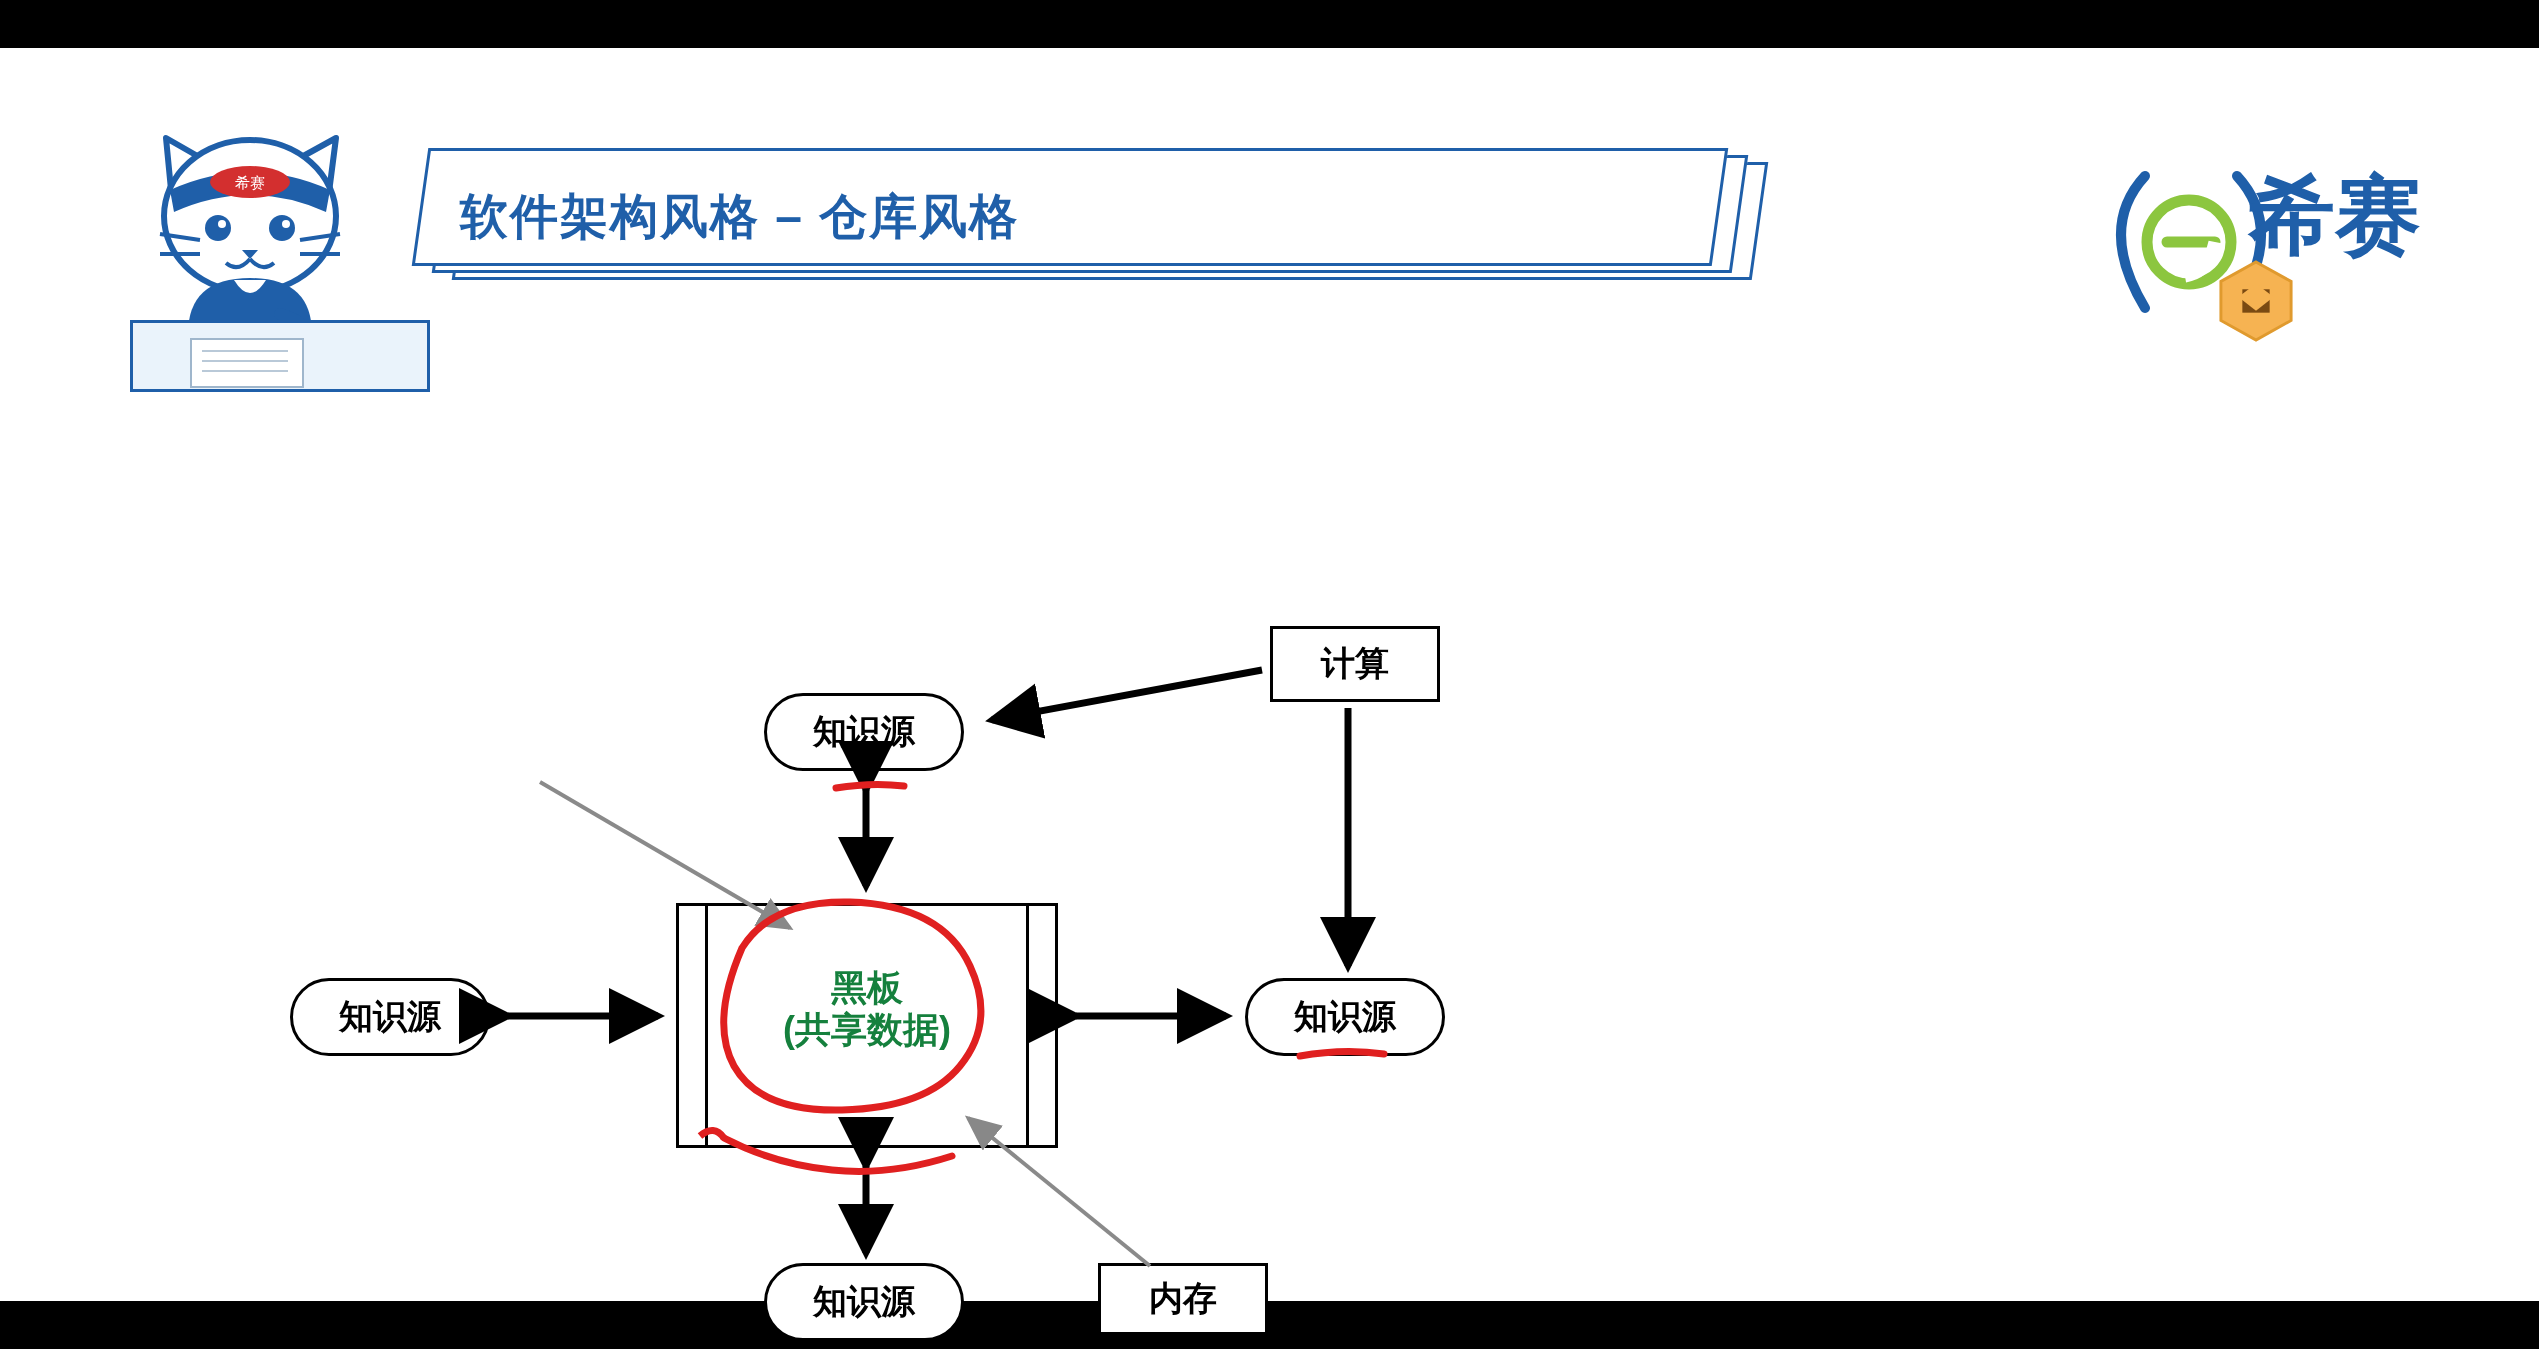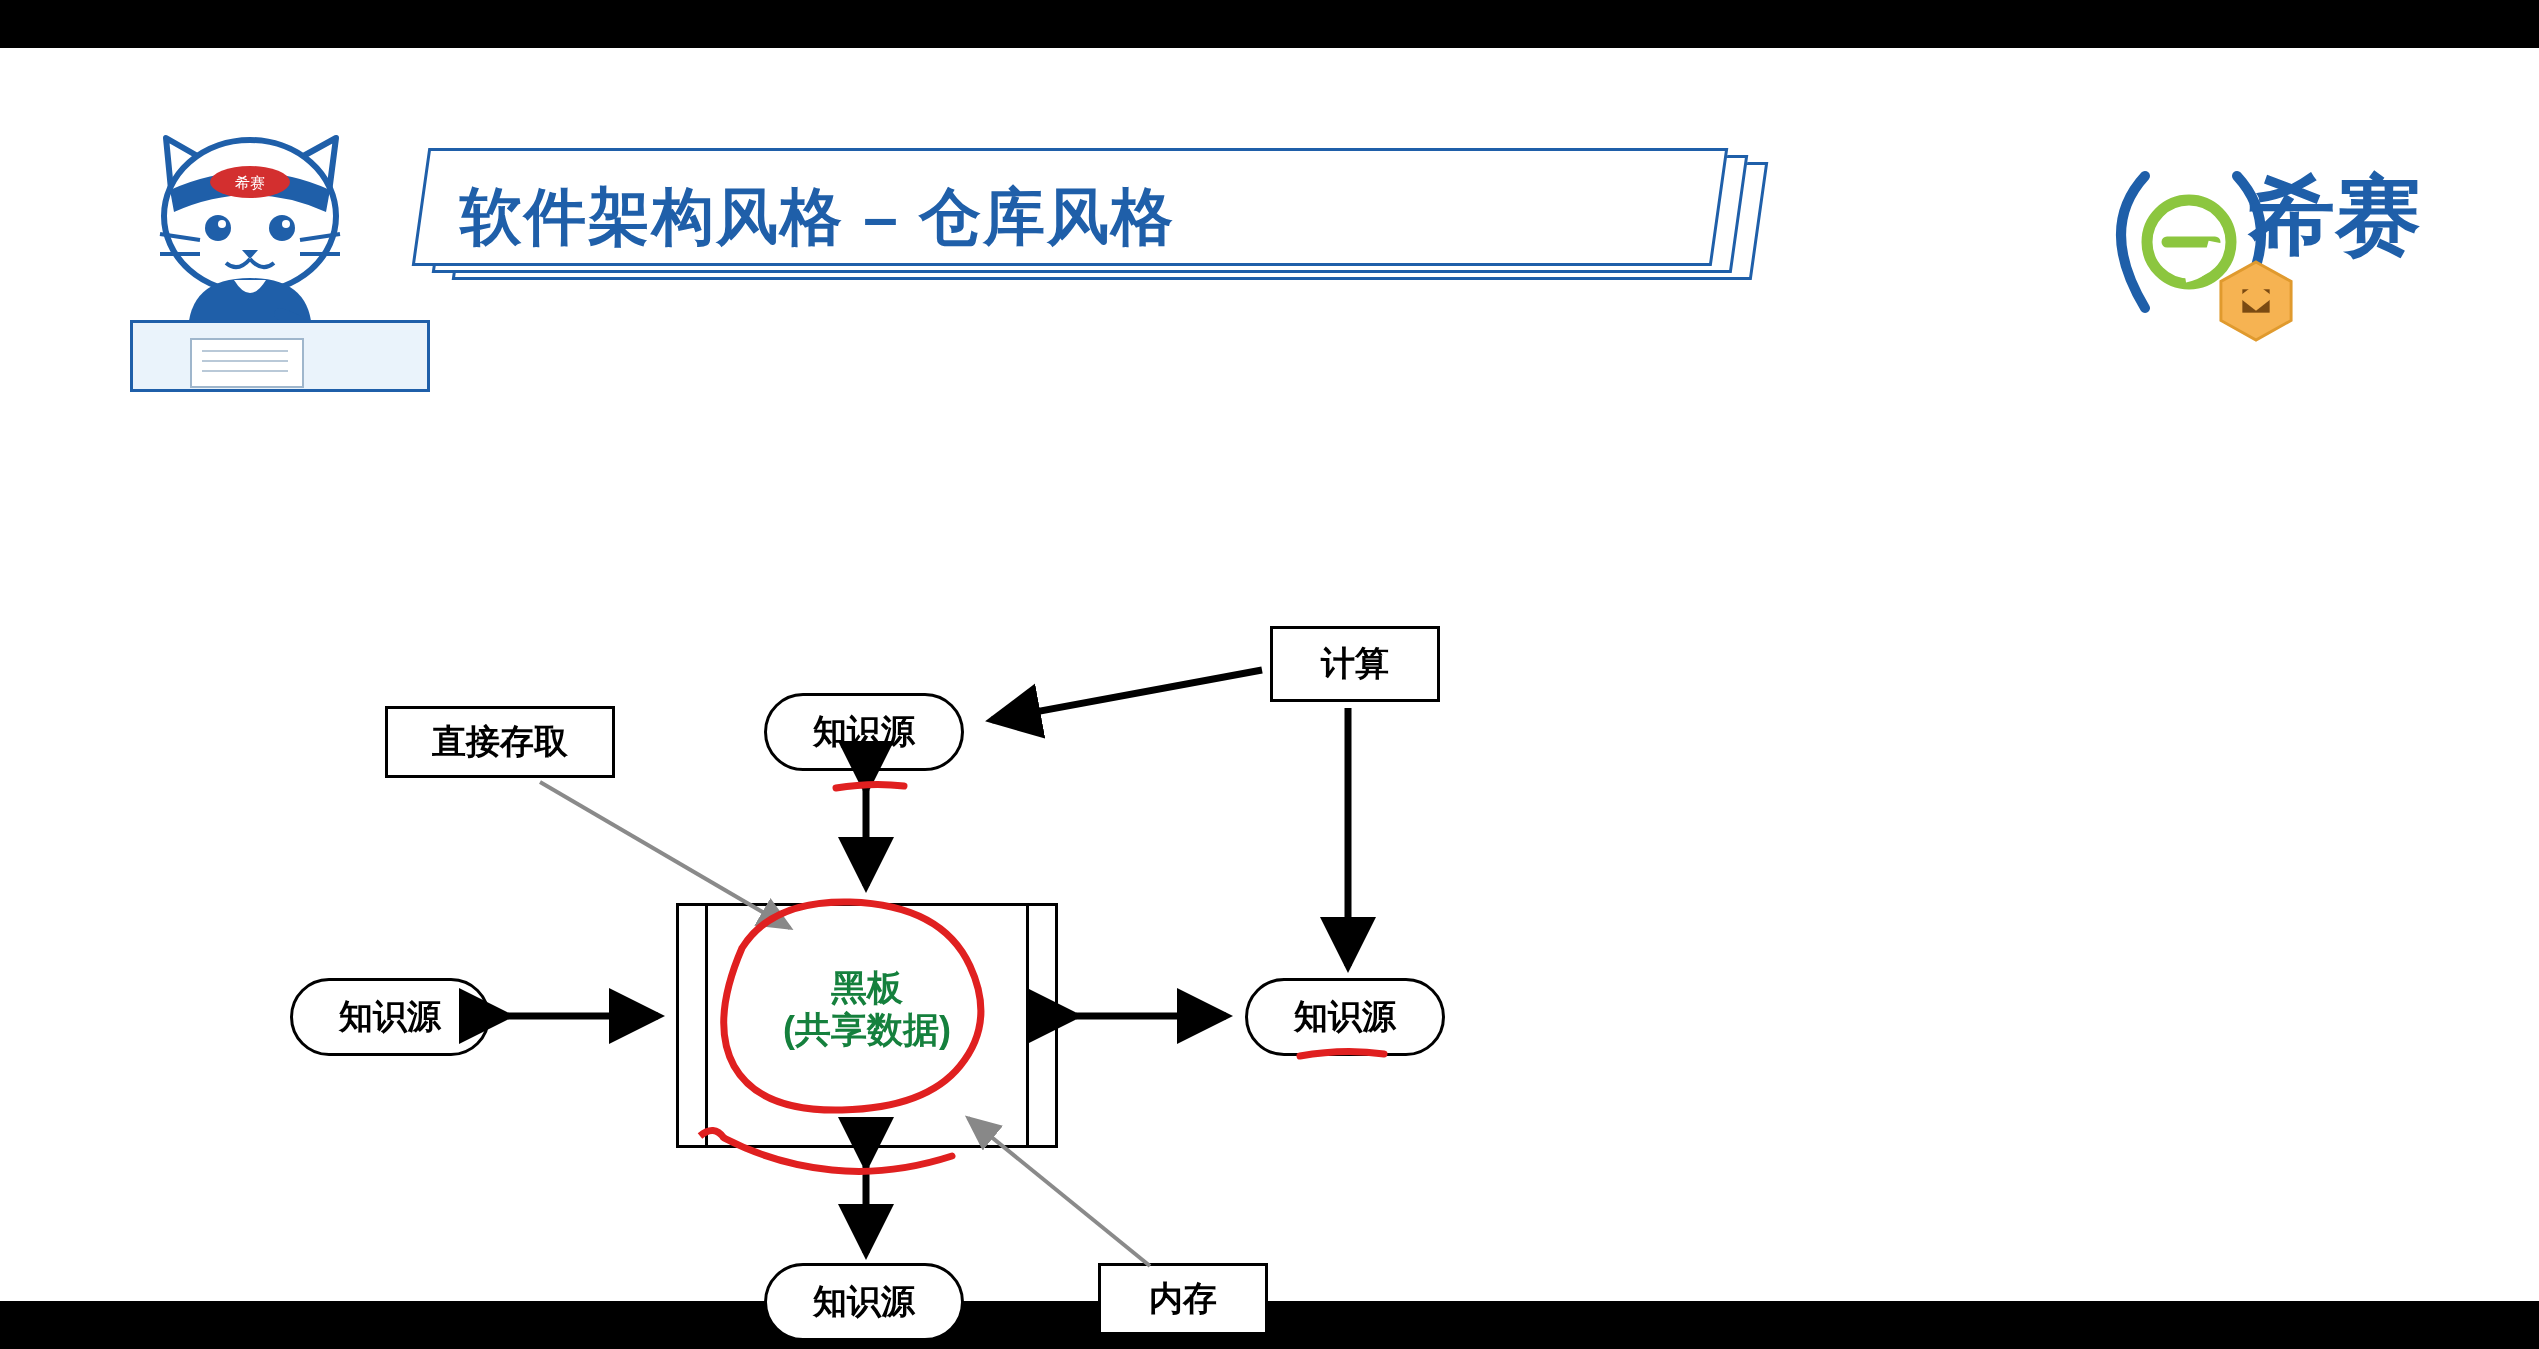--- a/index.html
+++ b/index.html
@@ -56,21 +56,21 @@
     left: 20px; top: 0px; width: 1300px; height: 118px;
     transform: skewX(-8deg);
   }
   .banner-title {
     position: absolute;
     left: 60px;
     top: 10px;
     height: 118px;
     display: flex;
     align-items: center;
-    font-size: 62px;
+    font-size: 48px;
     font-weight: bold;
     color: #1f5fa9;
     letter-spacing: 2px;
     white-space: nowrap;
   }
 
   
   .mascot {
     position: absolute;
     left: 130px;
@@ -262,21 +262,20 @@
       </div>
       <div class="bb-label" style="left:676px; top:920px; width:382px;">黑板</div>
       <div class="bb-label" style="left:676px; top:962px; width:382px;">(共享数据)</div>
 
       <div class="node rounded" style="left:764px; top:645px; width:200px; height:78px;">知识源</div>
       <div class="node rounded" style="left:290px; top:930px; width:200px; height:78px;">知识源</div>
       <div class="node rounded" style="left:1245px; top:930px; width:200px; height:78px;">知识源</div>
       <div class="node rounded" style="left:764px; top:1215px; width:200px; height:78px;">知识源</div>
       <div class="node rect" style="left:1270px; top:578px; width:170px; height:76px;">计算</div>
 
-      <div class="node rect" style="left:385px; top:658px; width:230px; height:72px;">直接存取</div>
       <div class="node rect" style="left:1098px; top:1215px; width:170px; height:72px;">内存</div>
 
       <svg class="overlay" viewBox="0 0 2539 1349">
         <defs>
           <marker id="arrow" markerWidth="10" markerHeight="10" refX="7" refY="4" orient="auto">
             <path d="M0,0 L8,4 L0,8 Z" fill="#000000"></path>
           </marker>
           <marker id="arrowThin" markerWidth="10" markerHeight="10" refX="8" refY="4" orient="auto">
             <path d="M0,0 L9,4 L0,8 Z" fill="#888888"></path>
           </marker>

